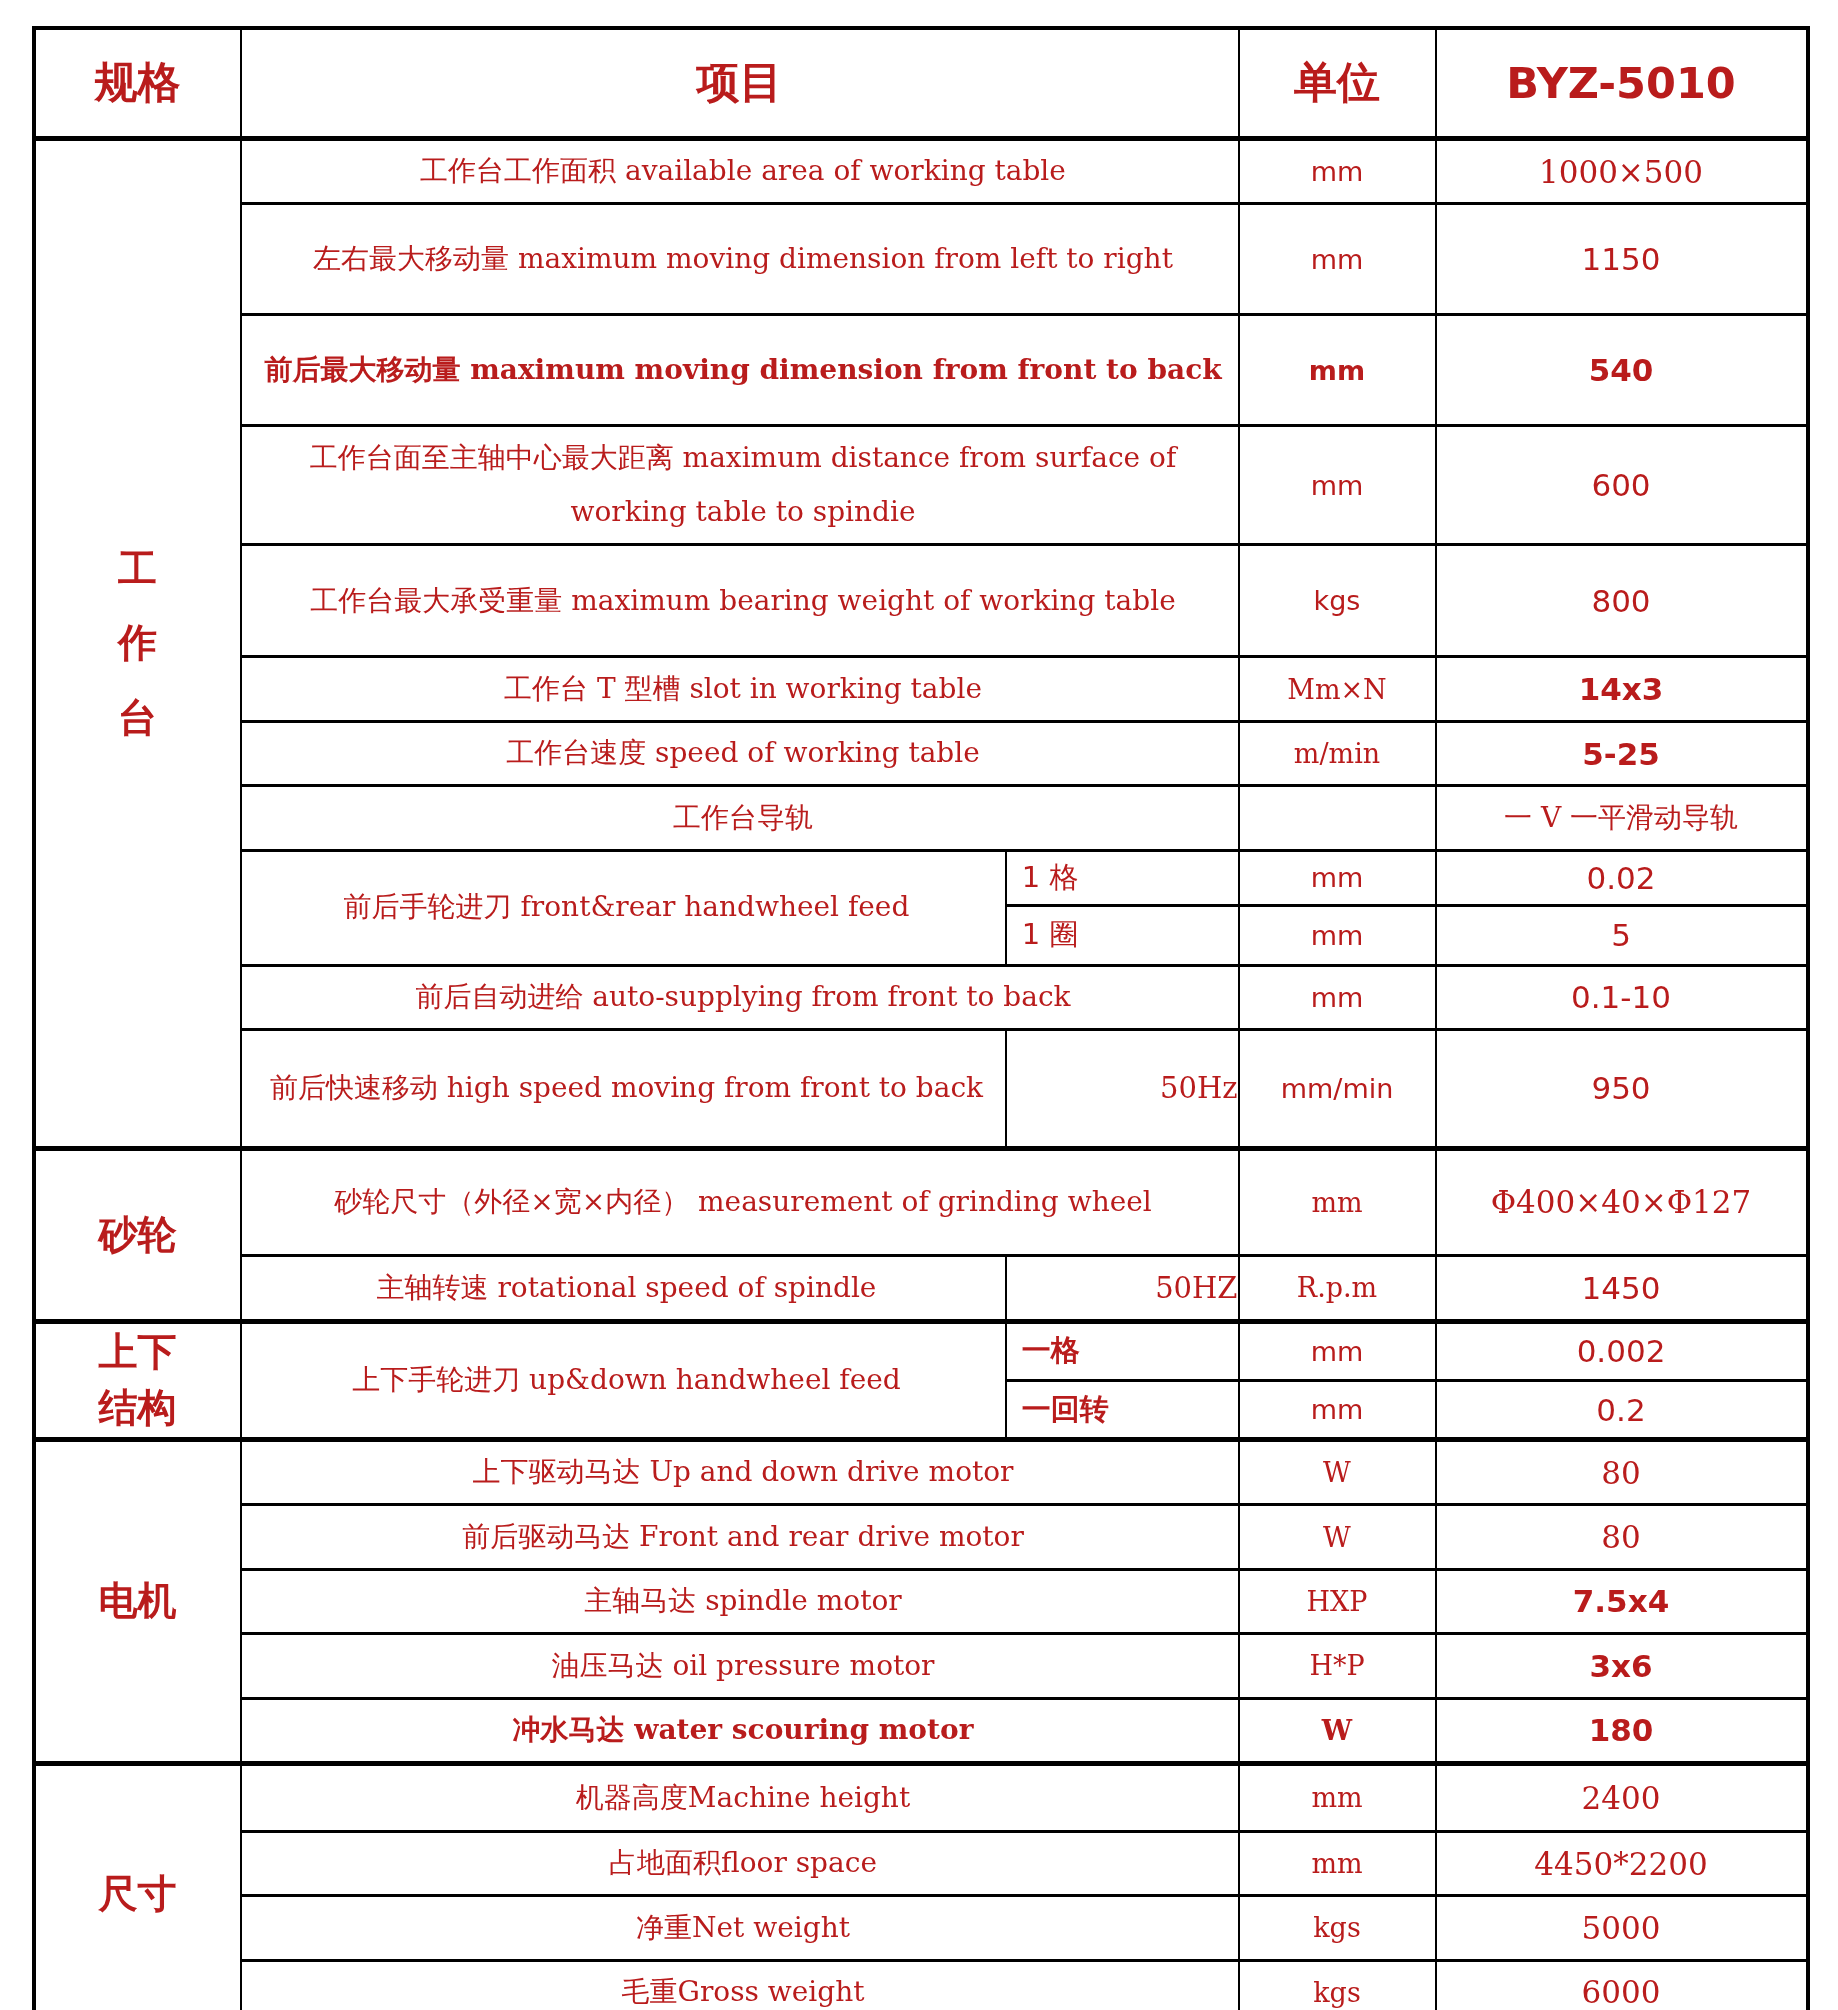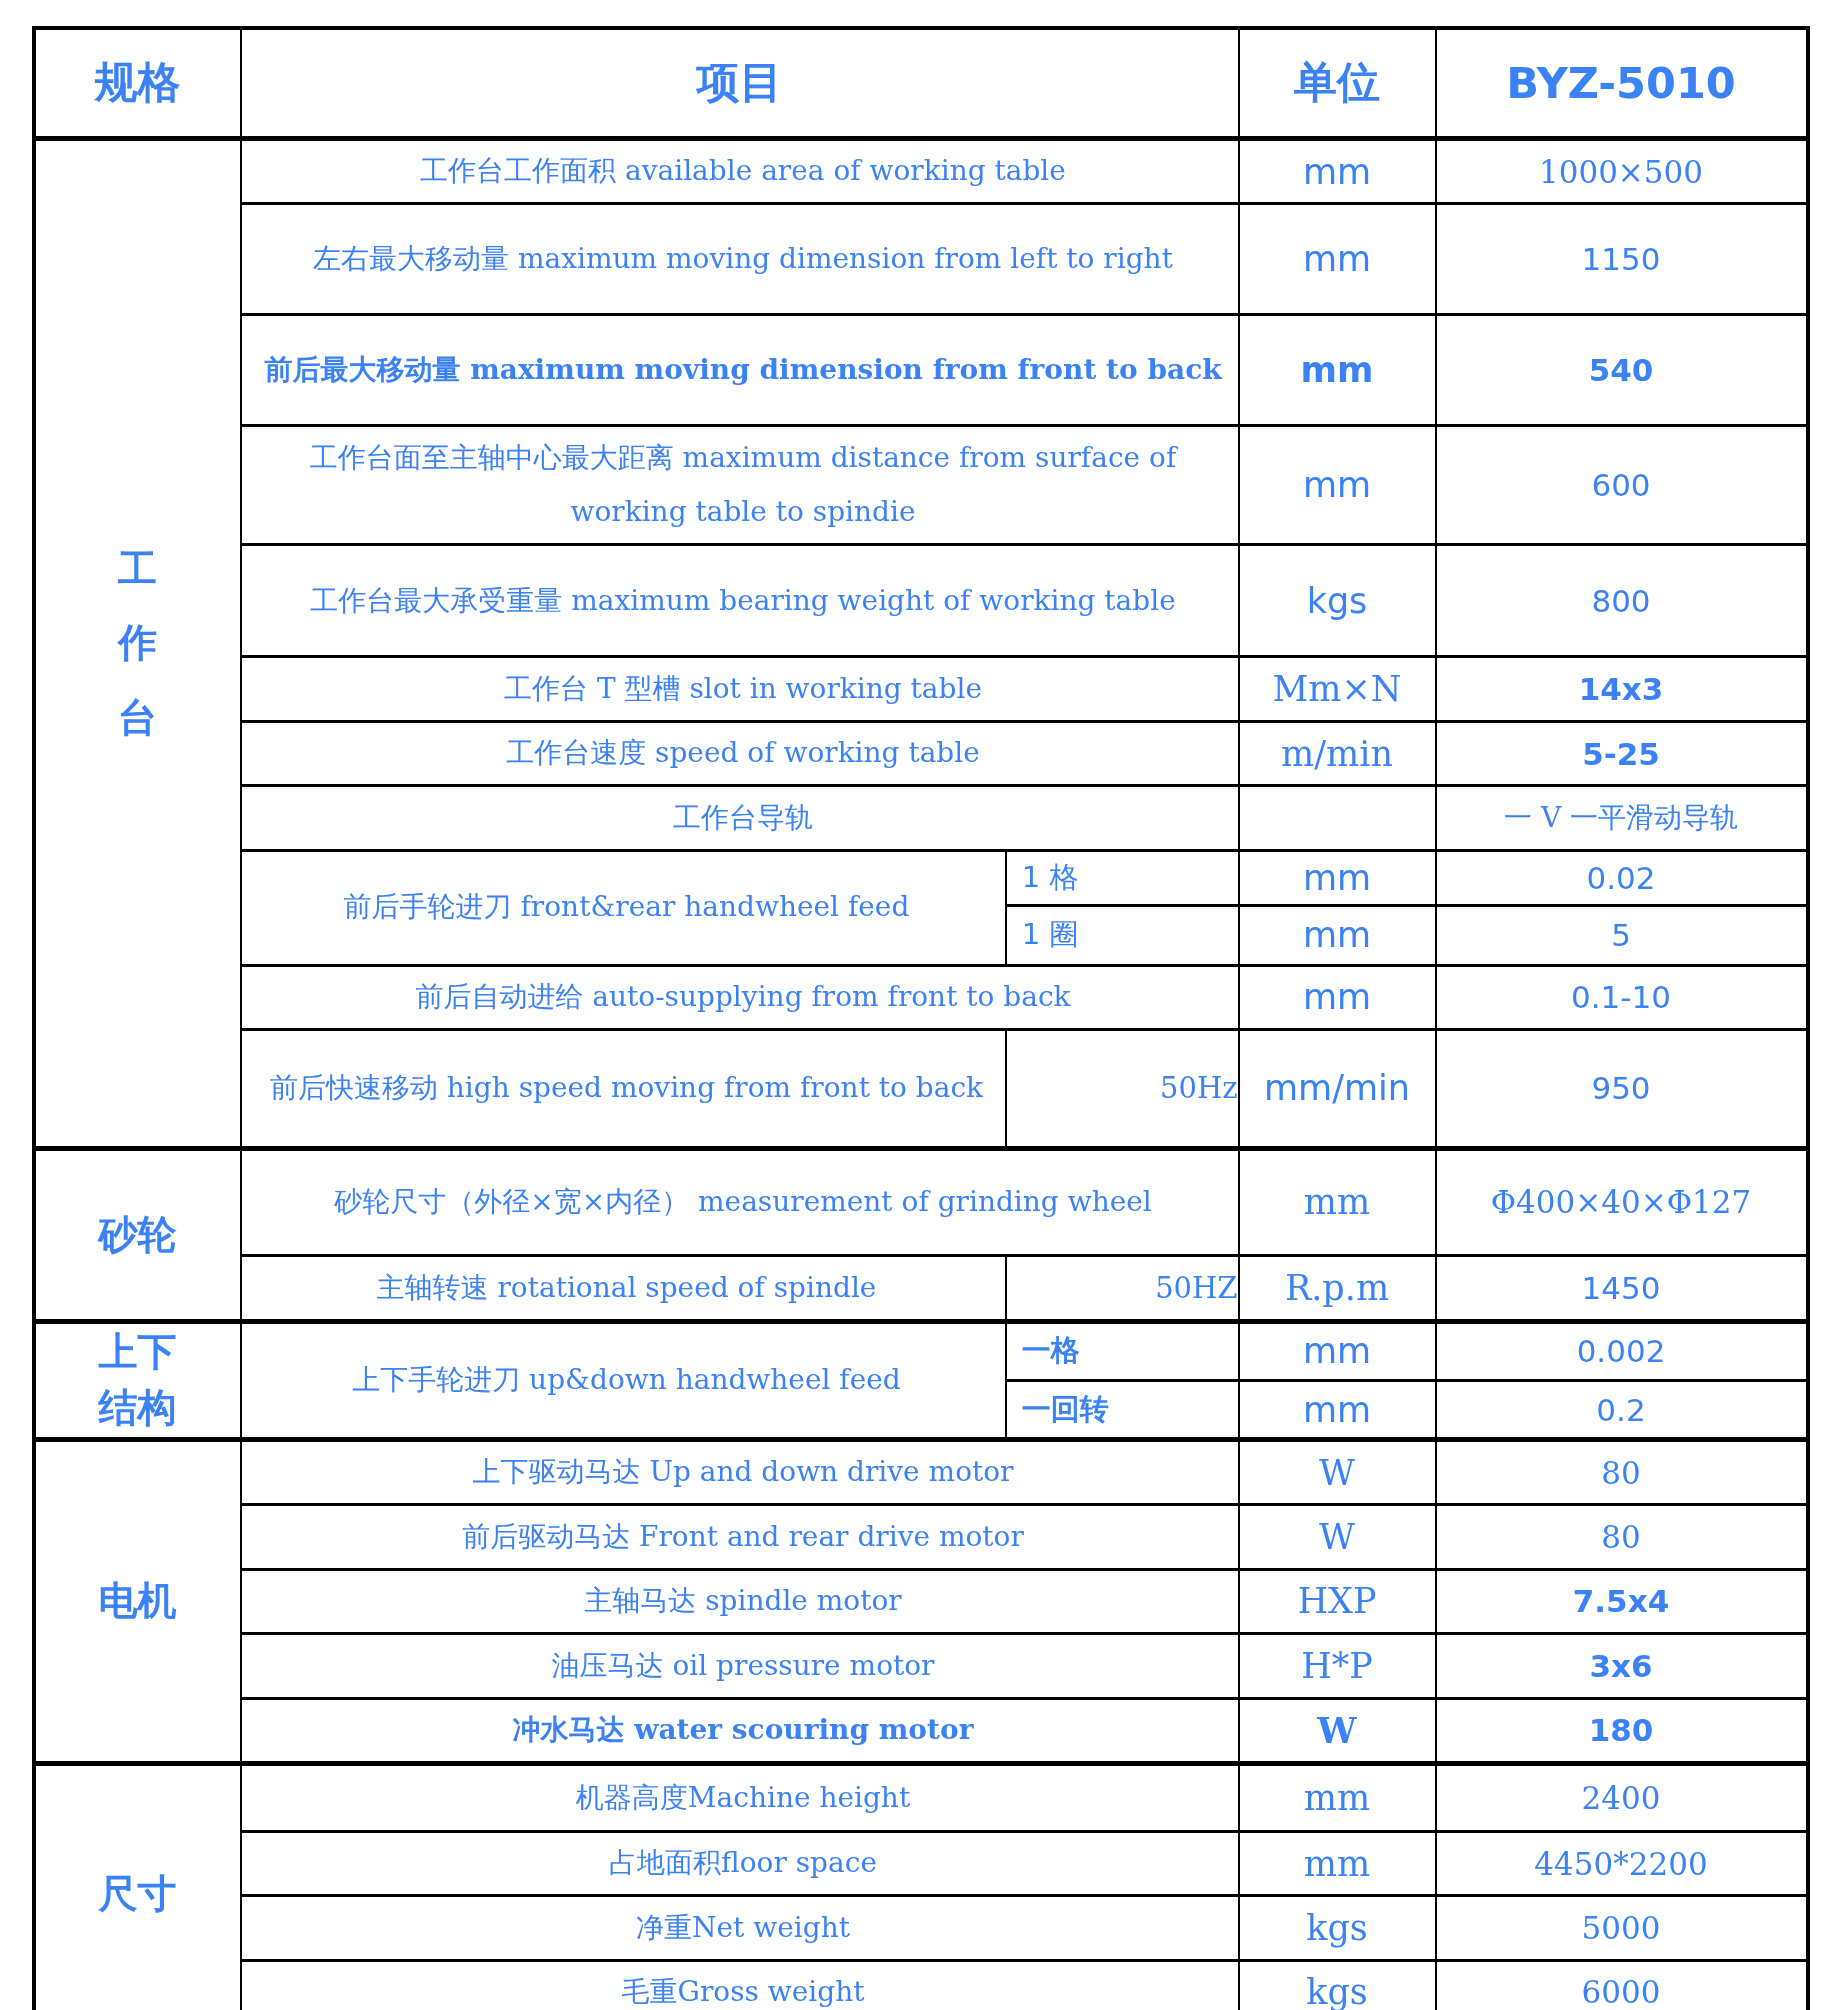--- a/index.html
+++ b/index.html
@@ -1,17 +1,17 @@
 <!DOCTYPE html>
 <html style="font-size:13.6px"><head>
 <meta charset="utf-8">
 <style>
   html,body{margin:0;padding:0;background:#ffffff;}
   .page{
-    width:1838px;height:2010px;background:#ffffff;color:#3b82f6;
+    width:1838px;height:2010px;background:#ffffff;color:#b91c1c;
     font-family:"DejaVu Serif","Liberation Serif",serif;
     position:relative;overflow:hidden;
   }
   table.spec{
     border-collapse:collapse;table-layout:fixed;
     margin:25.6px 0 0 31.5px;width:1774px;
     border:4.3px solid #000;
   }
   .spec th,.spec td{
     border:2.6px solid #000;border-top-width:3.4px;border-bottom-width:3.4px;
@@ -37,21 +37,21 @@
 
   td.item{
     text-align:center;padding:3.4px 12px 3.4px 19px;
     font-size:28px;line-height:1.95;
   }
   td.sub{
     text-align:left;padding-left:15.3px;font-size:29px;
     font-family:"DejaVu Sans","Liberation Sans",sans-serif;
   }
   td.sub.f-serif{font-family:"DejaVu Serif","Liberation Serif",serif;text-align:right;}
-  td.unit{text-align:center;font-size:35px;}
+  td.unit{text-align:center;font-size:27px;}
   td.val{text-align:center;font-size:31px;}
   .b{font-weight:bold;margin-left:35px;}
 </style>
 </head>
 <body>
 
 <div class="page">
 
   <table class="spec">
     <colgroup>

